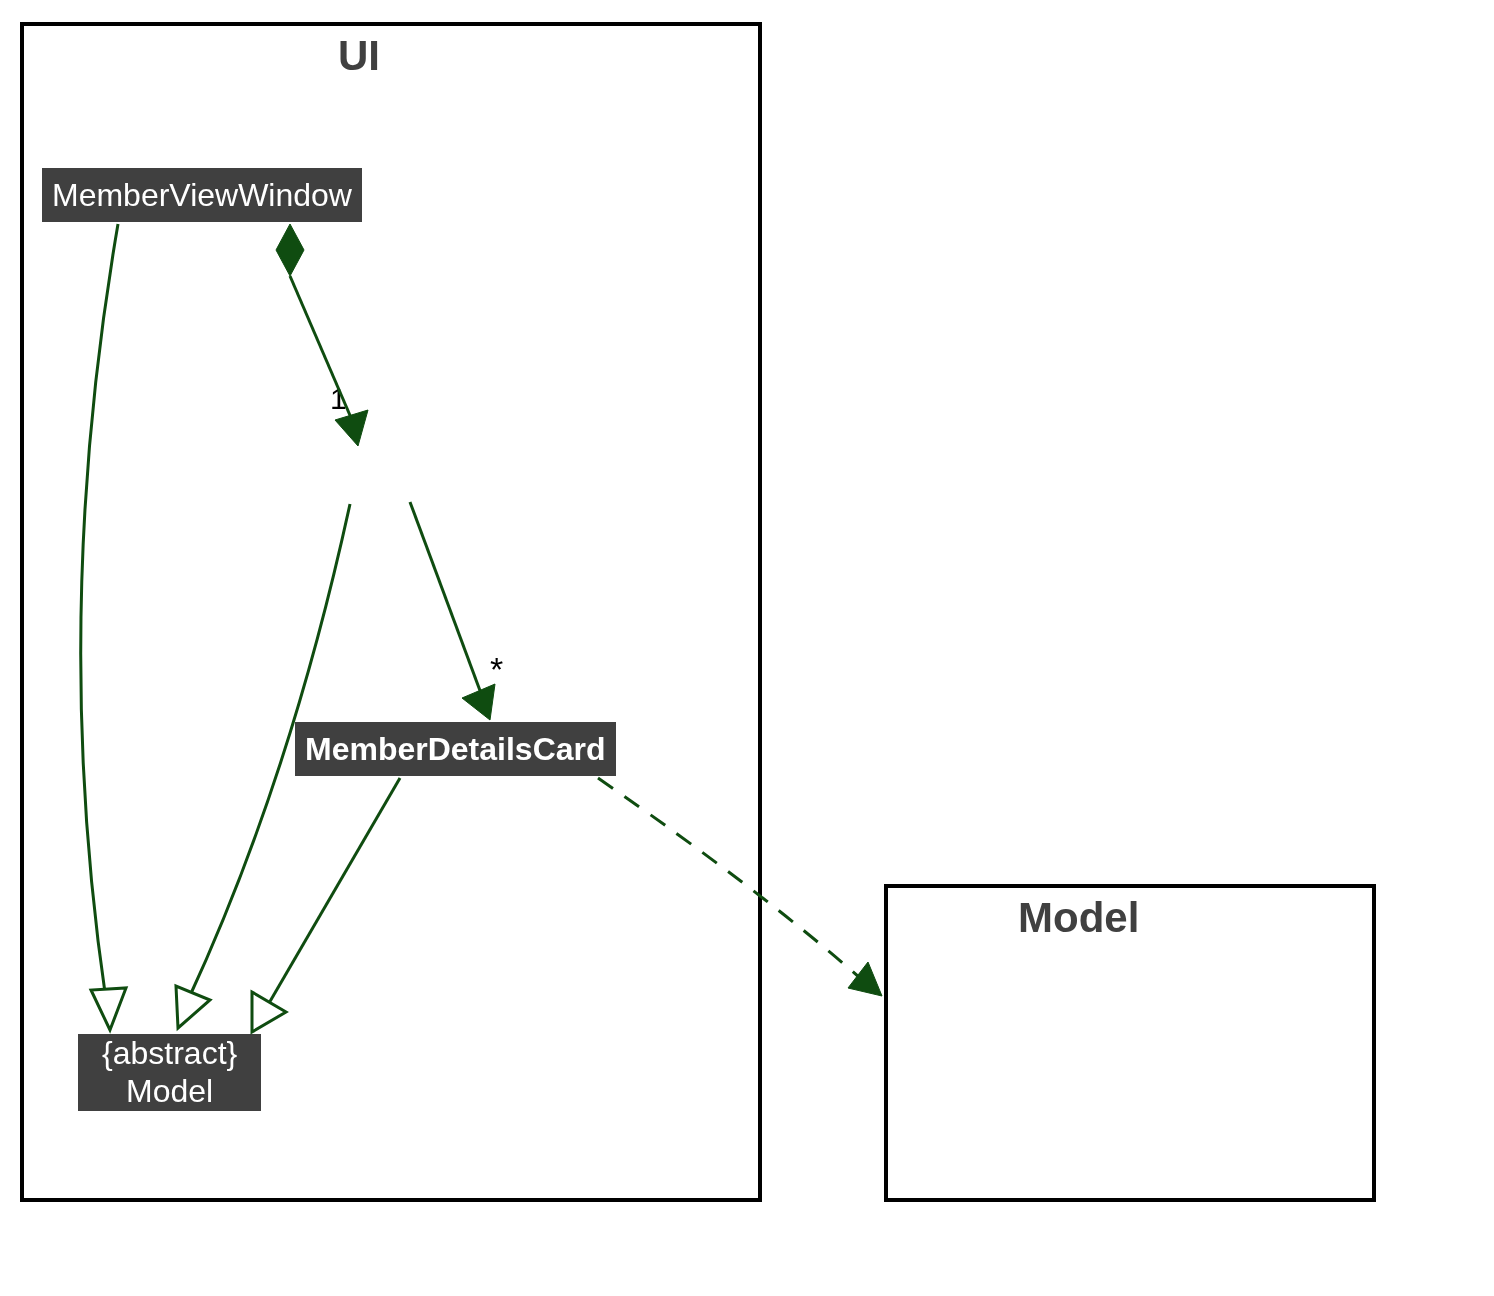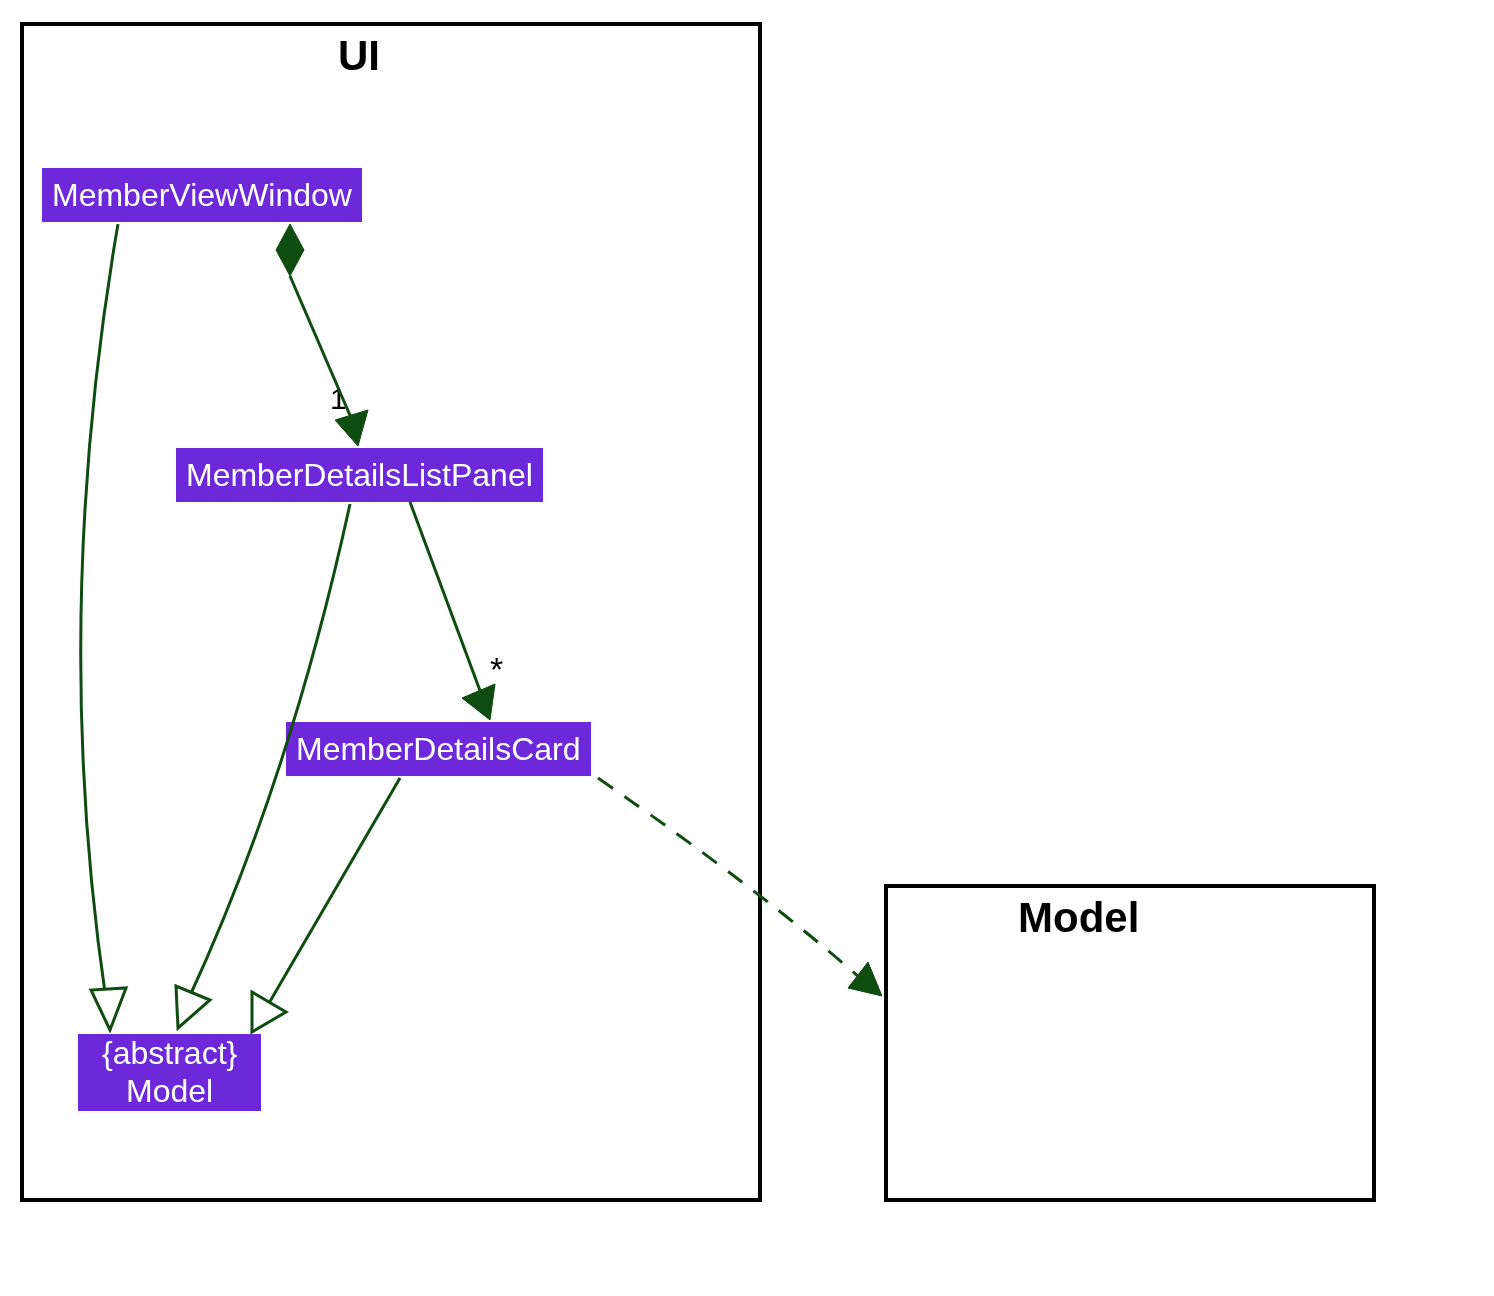--- a/index.html
+++ b/index.html
@@ -21,26 +21,26 @@
     }
     .package-box {
       position: absolute;
       border: 4px solid black;
       background: white;
     }
     .package-title {
       position: absolute;
       font-weight: bold;
       font-size: 42px;
-      color: #000000;
+      color: #404040;
       text-align: right;
     }
     .class-box {
       position: absolute;
-      background: #6d28d9;
+      background: #404040;
       color: white;
       padding: 8px 10px;
       font-size: 32px;
       text-align: center;
       white-space: nowrap;
       line-height: 1.2;
     }
     .abstract-box {
       text-align: center;
     }
@@ -91,25 +91,22 @@
   <div class="package-box" style="left: 20px; top: 22px; width: 742px; height: 1180px;"></div>
   <div class="package-title" style="left: 338px; top: 32px;">UI</div>
 
   <div class="package-box" style="left: 884px; top: 884px; width: 492px; height: 318px;"></div>
   <div class="package-title" style="left: 1018px; top: 894px;">Model</div>
 
   <div class="class-box" style="left: 42px; top: 168px;">
     <span>MemberViewWindow</span>
   </div>
 
-  <div class="class-box" style="left: 176px; top: 448px;">
-    <span>MemberDetailsListPanel</span>
-  </div>
 
-  <div class="class-box" style="left: 286px; top: 722px;">
+  <div class="class-box" style="left: 295px; top: 722px; font-weight: bold;">
     <span>MemberDetailsCard</span>
   </div>
 
   <div class="class-box abstract-box" style="left: 78px; top: 1034px; padding: 0 24px;">
     <span>{abstract}</span><br>
     <span>Model</span>
   </div>
 
   <div class="multiplicity" style="left: 330px; top: 382px;">1</div>
   <div class="multiplicity" style="left: 490px; top: 650px; font-size: 34px;">*</div>

